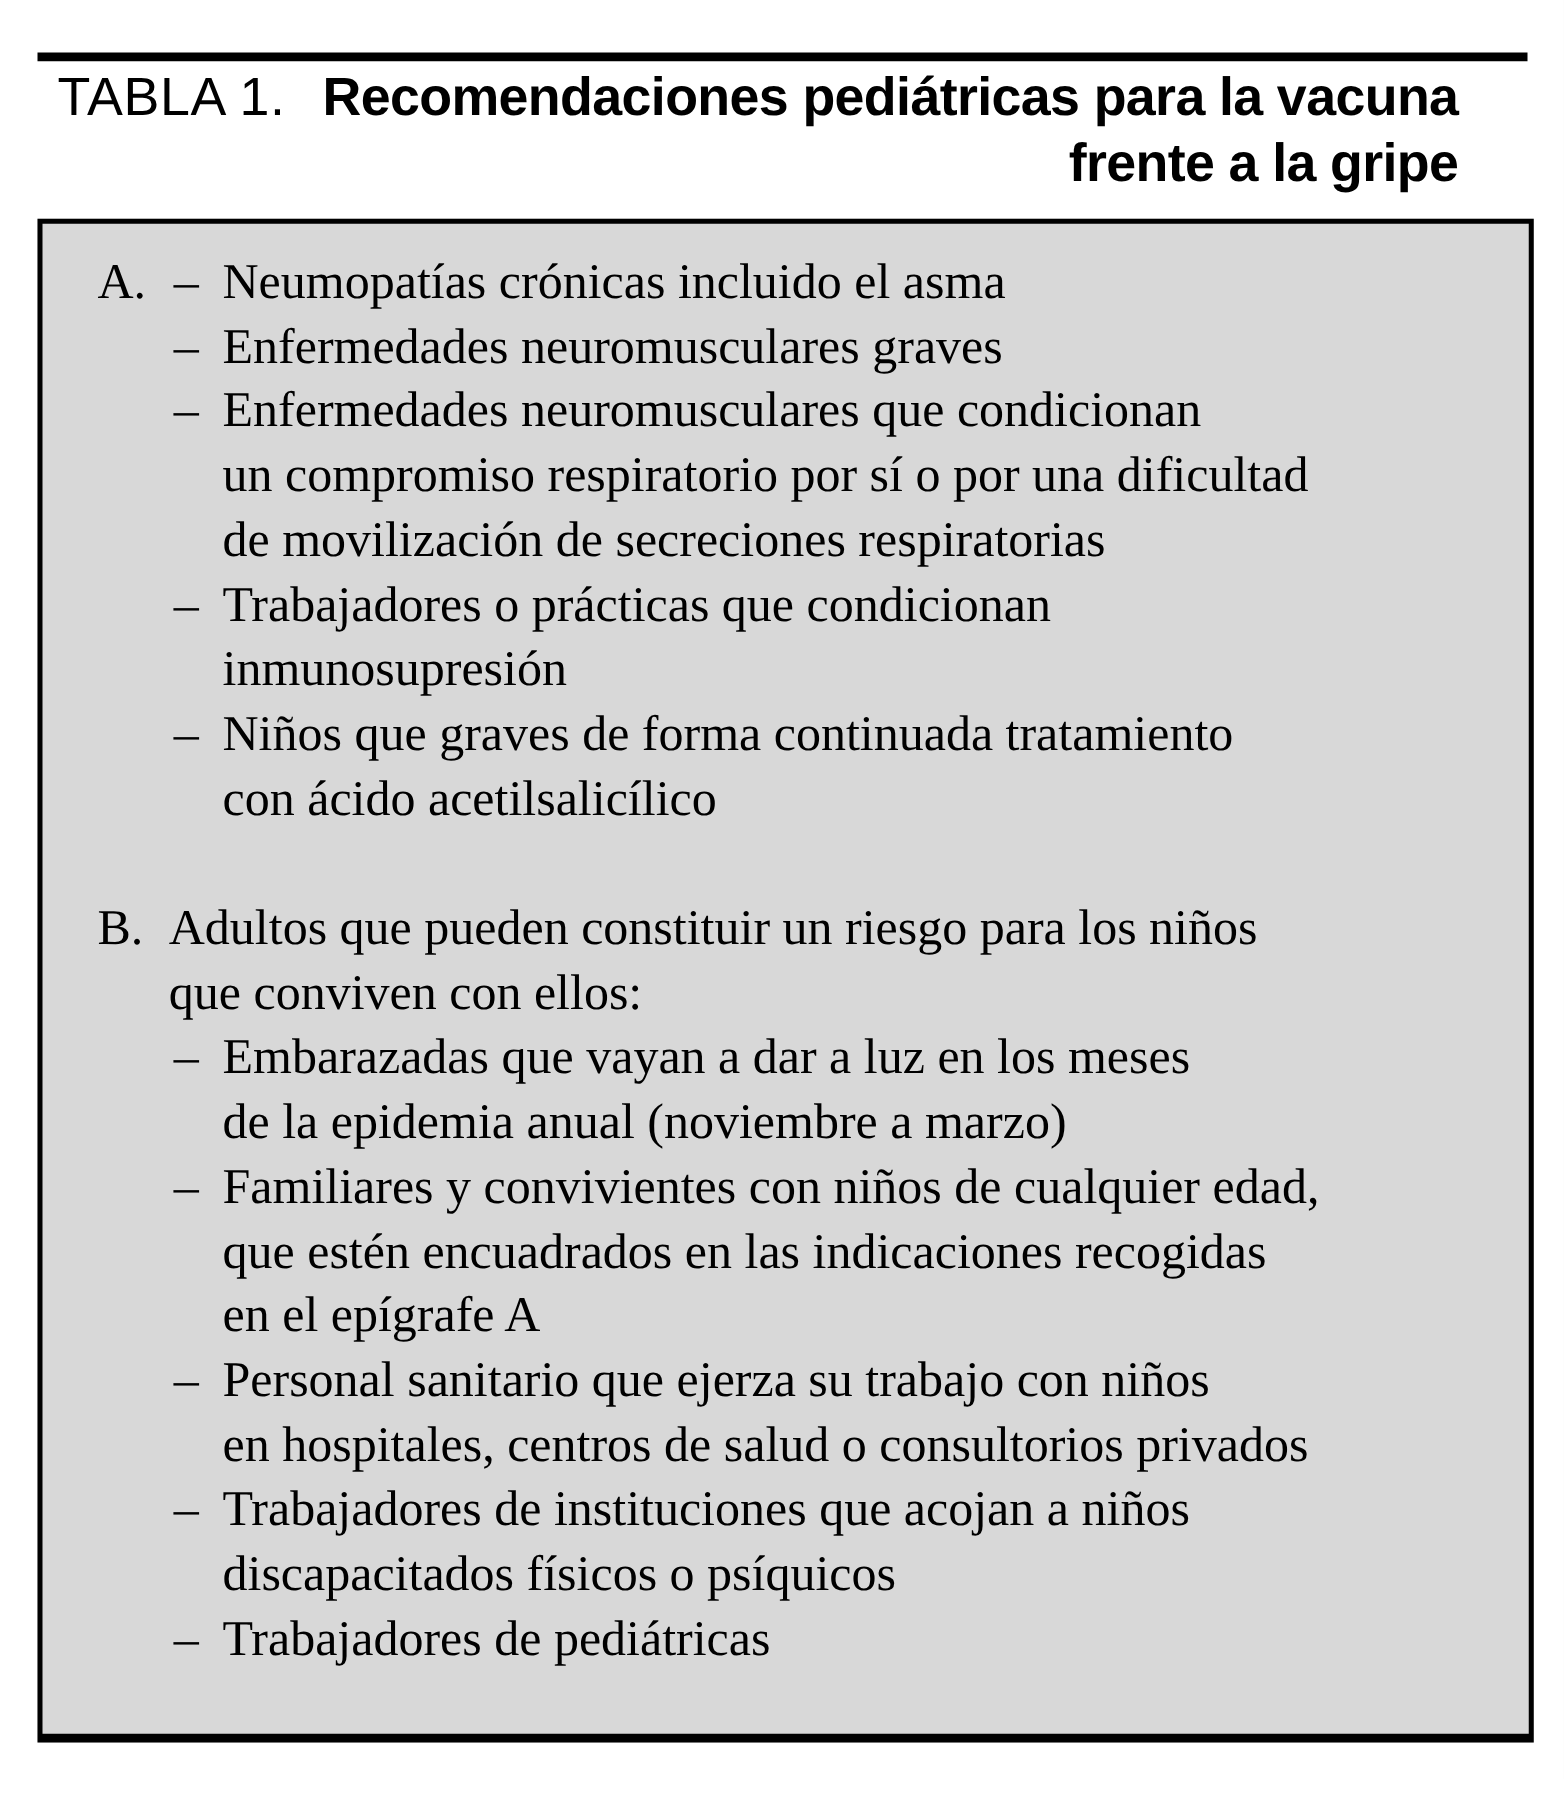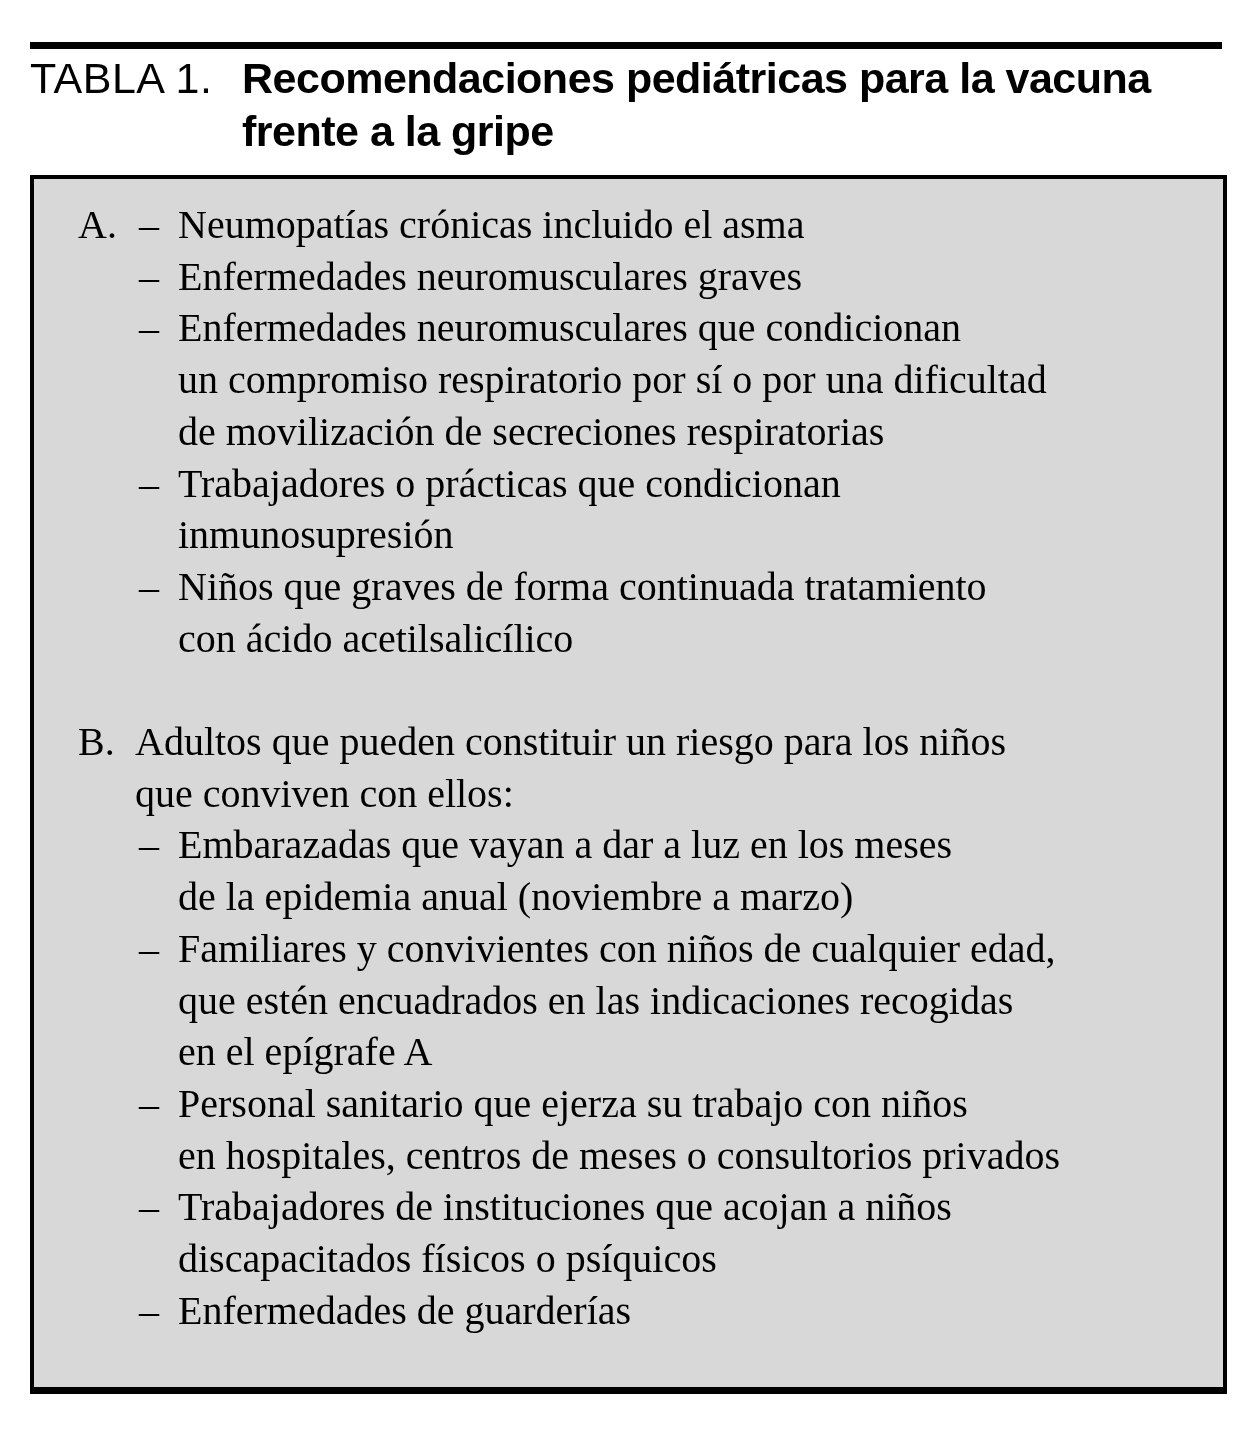--- a/index.html
+++ b/index.html
@@ -19,36 +19,37 @@
     overflow: hidden;
   }
   .top-rule {
     margin: 42px 0 0 30px;
     width: 1192px;
     height: 7px;
     background: var(--ink);
   }
   .caption {
     display: flex;
-    margin: 3px 0 0 30px;
+    margin: 3px 0 0 46px;
     font-family: "Liberation Sans", "DejaVu Sans", sans-serif;
     font-size: 43px;
     line-height: 53px;
   }
   .caption-label {
     width: 212px;
     flex-shrink: 0;
     font-weight: normal;
     letter-spacing: 0.5px;
     white-space: nowrap;
   }
   .caption-title {
     font-weight: bold;
     white-space: pre-line;
     letter-spacing: -0.5px;
+    text-align: right;
   }
   .content-box {
     box-sizing: border-box;
     margin: 17px 0 0 30px;
     width: 1197px;
     height: 1219px;
     background: var(--box-bg);
     border: 4px solid var(--ink);
     border-bottom-width: 7px;
     padding: 20px 18px 0 44px;
@@ -143,28 +144,28 @@
         </div>
         <div class="item">
           <span class="dash">–</span>
           <span class="item-text">Familiares y convivientes con niños de cualquier edad,
 que estén encuadrados en las indicaciones recogidas
 en el epígrafe A</span>
         </div>
         <div class="item">
           <span class="dash">–</span>
           <span class="item-text">Personal sanitario que ejerza su trabajo con niños
-en hospitales, centros de meses o consultorios privados</span>
+en hospitales, centros de salud o consultorios privados</span>
         </div>
         <div class="item">
           <span class="dash">–</span>
           <span class="item-text">Trabajadores de instituciones que acojan a niños
 discapacitados físicos o psíquicos</span>
         </div>
         <div class="item">
           <span class="dash">–</span>
-          <span class="item-text">Enfermedades de guarderías</span>
+          <span class="item-text">Trabajadores de pediátricas</span>
         </div>
       </div>
     </div>
 
   </div>
 </div>
 
 </body></html>

